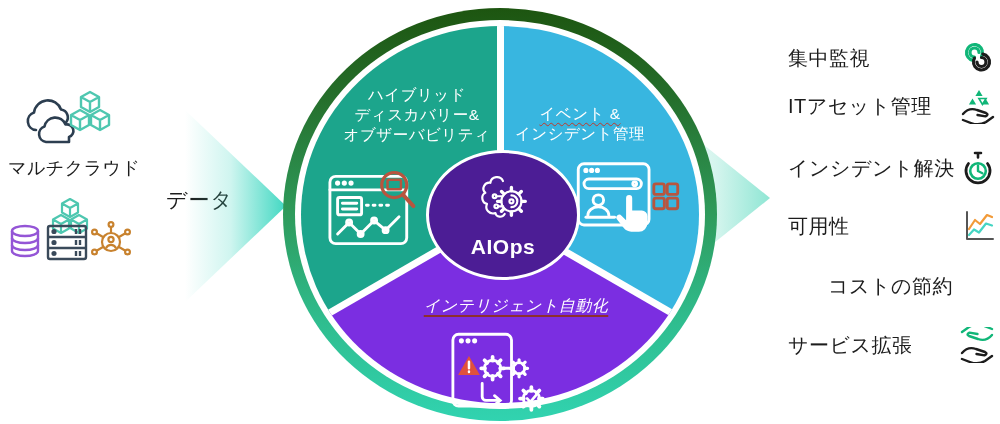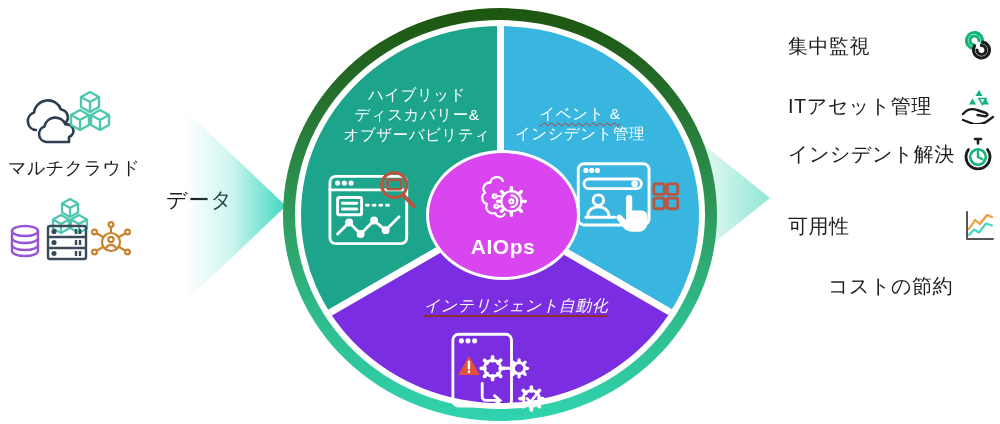--- a/index.html
+++ b/index.html
@@ -39,28 +39,28 @@
   .seg-auto-label{left:113px;top:288px;width:240px;font-size:16px;}
   .u-wavy{text-decoration:underline;text-decoration-style:wavy;text-decoration-color:#c0392b;text-decoration-thickness:1px;text-underline-offset:3px;}
   .u-line{text-decoration:underline;text-decoration-color:#8d2f2f;text-decoration-thickness:1.5px;text-underline-offset:4px;font-style:italic;}
 
   .seg-icon{position:absolute;}
   .seg-hybrid-icon{left:45px;top:160px;}
   .seg-event-icon{left:293px;top:150px;}
   .seg-auto-icon{left:168px;top:322px;}
 
   .center-circle{position:absolute;left:143px;top:142px;width:148px;height:124px;border-radius:50%;
-    background:#d946ef;border:3px solid #fff;display:flex;flex-direction:column;align-items:center;justify-content:center;z-index:3;}
+    background:#4c1d95;border:3px solid #fff;display:flex;flex-direction:column;align-items:center;justify-content:center;z-index:3;}
   .center-label{color:#fff;font-size:21px;font-weight:600;letter-spacing:.5px;margin-top:1px;}
 
   
   .outcome-row{position:absolute;left:788px;width:208px;height:40px;display:flex;align-items:center;justify-content:space-between;}
   .outcome-label{font-size:20px;letter-spacing:.5px;white-space:nowrap;}
   .outcome-icon{width:36px;height:36px;flex:0 0 36px;}
-  .r0{top:26px;gap:16px;} .r1{top:86px;} .r2{top:134px;} .r3{top:206px;} .r4{top:266px;margin-left:40px;} .r5{top:325px;}
+  .r0{top:38px;gap:16px;} .r1{top:86px;} .r2{top:148px;} .r3{top:206px;} .r4{top:266px;margin-left:40px;} .r5{top:325px;}
 </style>
 </head>
 <body>
 
 <div class="canvas">
 
   <svg class="icon-multicloud" width="92" height="64" viewBox="0 0 92 64">
     <g stroke="#2c3e50" stroke-width="2.6" fill="none" stroke-linecap="round" stroke-linejoin="round">
       <path d="M14 40 a9 9 0 0 1 -2 -17.5 a14 14 0 0 1 27 -3 a8 8 0 0 1 5 13"></path>
       <path d="M47 52 H24 a8 8 0 0 1 -1.5 -15.5 a11 11 0 0 1 21 -2 a6.5 6.5 0 0 1 3.5 12.5 z"></path>
@@ -270,14 +270,27 @@
     <span class="outcome-label">コストの節約</span>
     <svg class="outcome-icon" viewBox="0 0 36 36">
       <g fill="none" stroke-linecap="round">
         <path d="M8 12 A12.5 12.5 0 1 0 28.5 12.5" stroke="#1c1c1c" stroke-width="2.8"></path>
         <path d="M11.5 8 A12.5 12.5 0 0 1 25 8.5" stroke="#10b678" stroke-width="2.8"></path>
       </g>
       <text x="18.4" y="25" text-anchor="middle" font-size="17" font-weight="bold" fill="#10b678" font-family="'DejaVu Sans',sans-serif">$</text>
     </svg>
   </div>
 
+  <div class="outcome-row r5">
+    <span class="outcome-label">サービス拡張</span>
+    <svg class="outcome-icon" viewBox="0 0 36 36">
+      <g transform="translate(34,16) rotate(180)" stroke="#10b678" stroke-width="2.4" fill="none" stroke-linecap="round" stroke-linejoin="round">
+        <path d="M2 8 q6 -7 14 -4 l9 3 q3.2 1.6 -.5 3.4 l-8 -1.4"></path>
+        <path d="M2 14 l8 3 q8 3 15 -1 l7 -5"></path>
+      </g>
+      <g transform="translate(2,18)" stroke="#1c1c1c" stroke-width="2.4" fill="none" stroke-linecap="round" stroke-linejoin="round">
+        <path d="M0 8 q6 -7 14 -4 l9 3 q3.2 1.6 -.5 3.4 l-8 -1.4"></path>
+        <path d="M0 14 l8 3 q8 3 15 -1 l7 -5"></path>
+      </g>
+    </svg>
+  </div>
 
 </div>
 
 </body></html>

